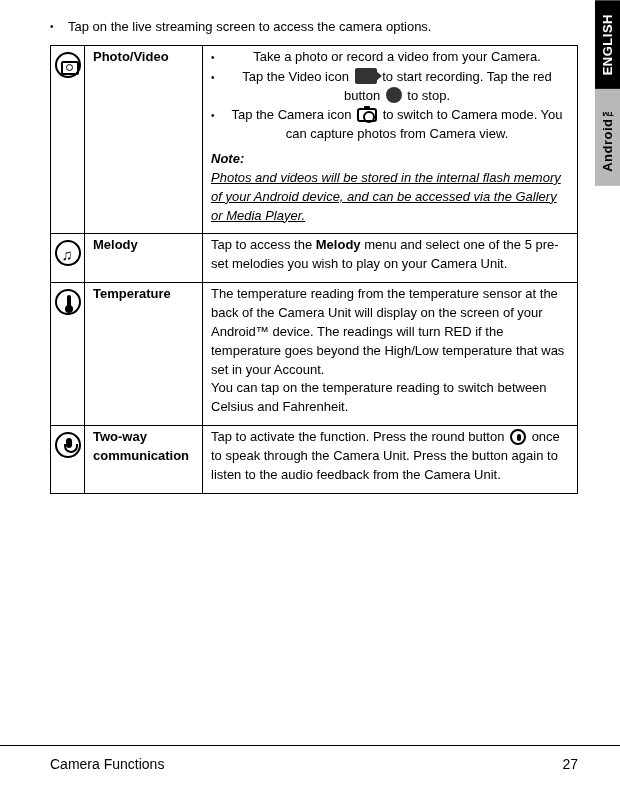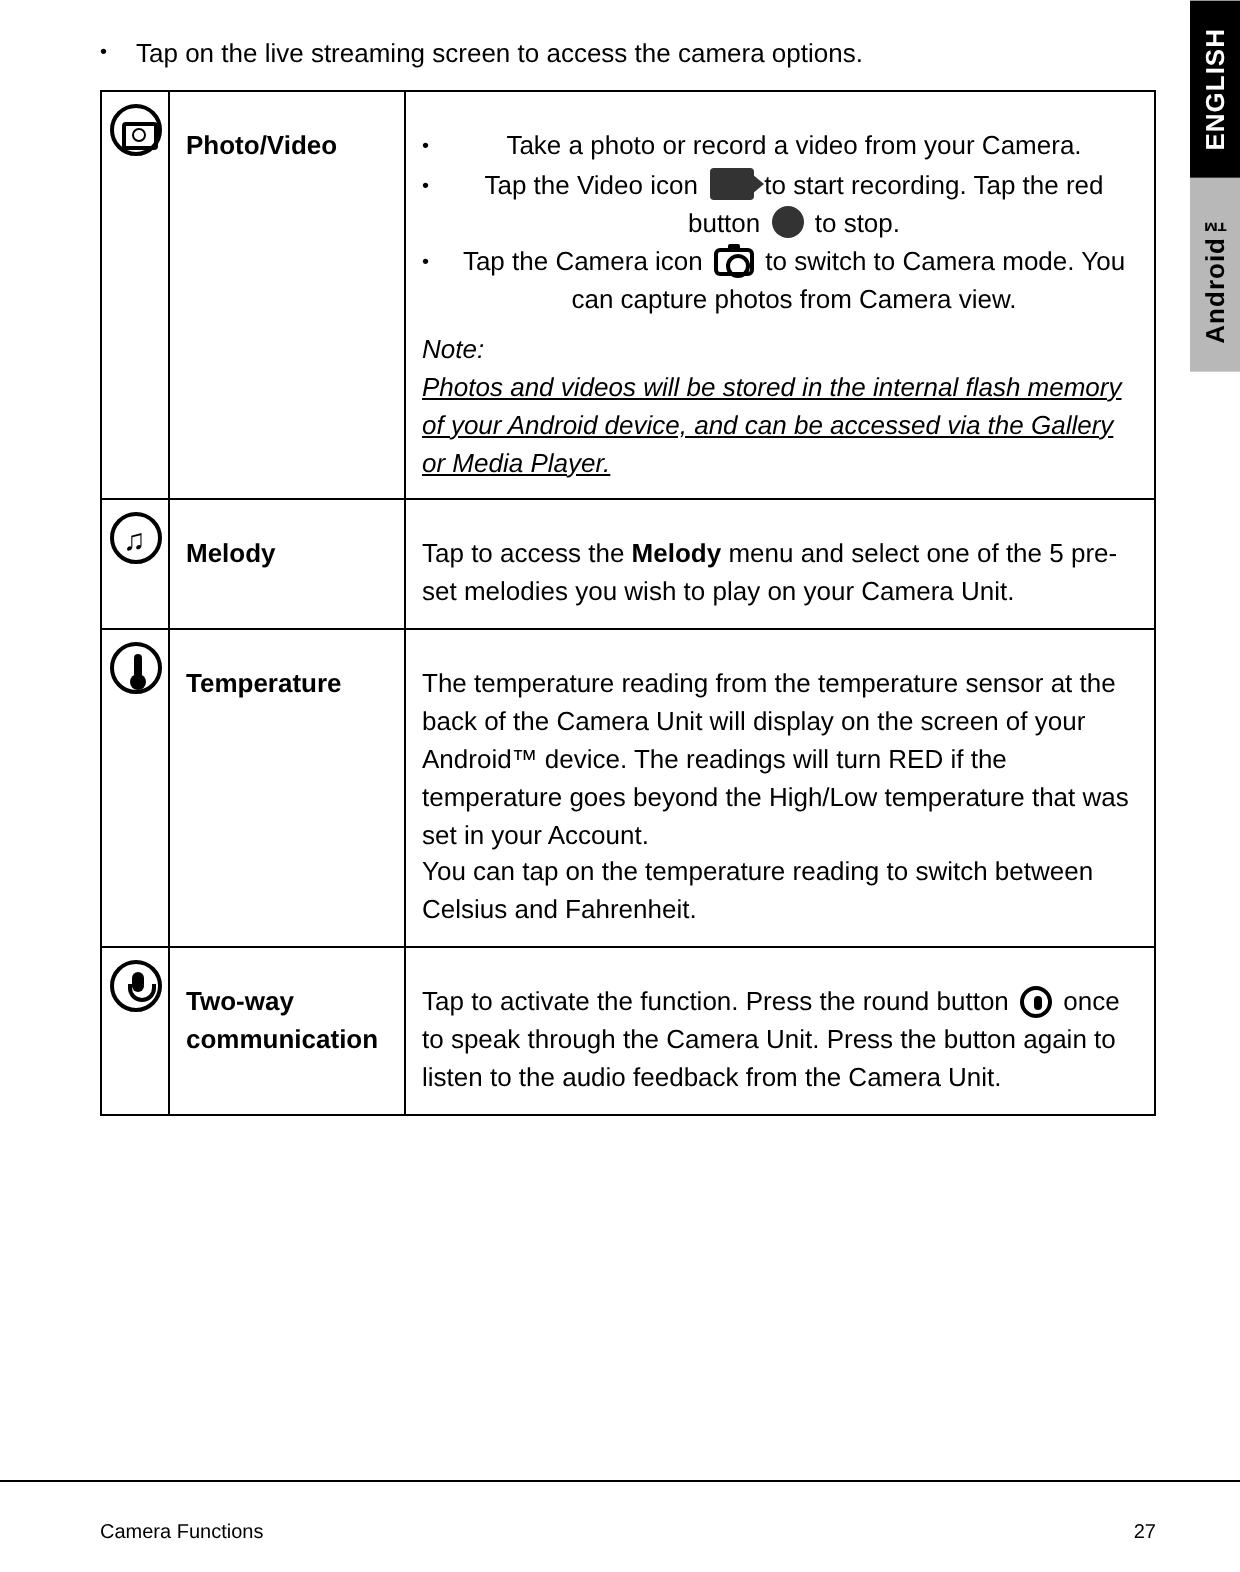--- a/index.html
+++ b/index.html
@@ -21,21 +21,21 @@
     }
     .intro-bullet .text { line-height: 1.45; }
     table.options {
       width: 100%;
       border-collapse: collapse;
       margin-top: 8px;
     }
     table.options td {
       border: 1px solid #000;
       vertical-align: top;
-      padding: 18px 8px 8px 8px;
+      padding: 2px 8px 8px 8px;
       line-height: 1.45;
     }
     table.options td.icon-cell { width: 34px; padding: 6px 3px; text-align: center; }
     table.options td.label-cell { width: 118px; font-weight: bold; }
     .sub-bullet { display: flex; margin-bottom: 1px; }
     .sub-bullet .marker { width: 14px; flex-shrink: 0; font-size: 10px; padding-top: 3px; }
     .sub-bullet .txt { flex: 1; text-align: center; }
     .inline-icon {
       display: inline-block; vertical-align: middle; margin: 0 2px;
       position: relative; top: -1px;
@@ -65,21 +65,21 @@
       border:2px solid #000; border-radius:50%;
     }
     .ico-mic-round {
       width:16px; height:16px; border:2px solid #000; border-radius:50%;
       display:inline-block; position:relative;
     }
     .ico-mic-round::after {
       content:''; position:absolute; left:5px; top:3px; width:4px; height:7px;
       background:#000; border-radius:2px;
     }
-    .note-head { font-style: italic; font-weight: normal; margin-top: 6px; }
+    .note-head { font-style: italic; font-weight: bold; margin-top: 6px; }
     .note-body { font-style: italic; text-decoration: underline; }
     .bold { font-weight: bold; }
     .cell-icon {
       width: 26px; height: 26px; border: 2px solid #000; border-radius: 50%;
       display: inline-block; position: relative;
     }
     .cell-icon.camera::before {
       content:''; position:absolute; left:4px; top:7px; width:14px; height:10px;
       border:2px solid #000; border-radius:2px;
     }
@@ -115,22 +115,22 @@
     .tab {
       writing-mode: vertical-rl; transform: rotate(180deg);
       padding: 14px 5px; font-size: 13px; font-weight: bold;
       text-align: center; letter-spacing: 0.5px;
     }
     .tab.dark { background:#000; color:#fff; }
     .tab.gray { background:#b8b8b8; color:#000; }
     .footer {
       position: absolute; bottom: 0; left: 0; right: 0;
       border-top: 1px solid #000;
-      padding: 20px 42px 14px 50px;
-      font-size: 10px; display:flex; justify-content:space-between;
+      padding: 10px 42px 14px 50px;
+      font-size: 14px; display:flex; justify-content:space-between;
     }
   </style>
 </head>
 <body>
 
 <div class="side-tabs">
   <div class="tab dark">ENGLISH</div>
   <div class="tab gray">Android™</div>
 </div>
 

